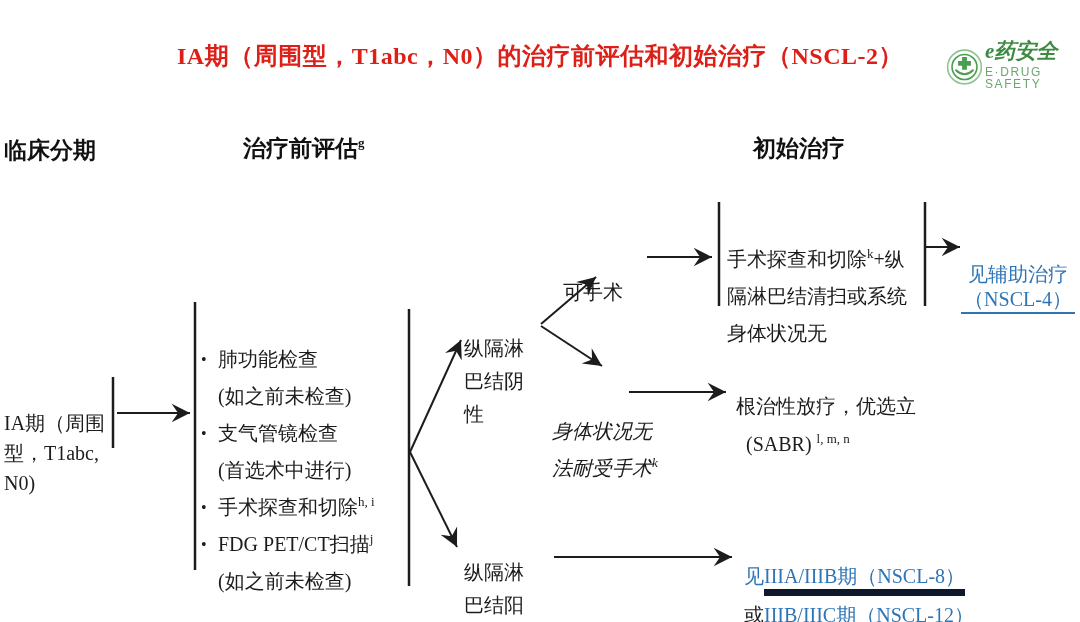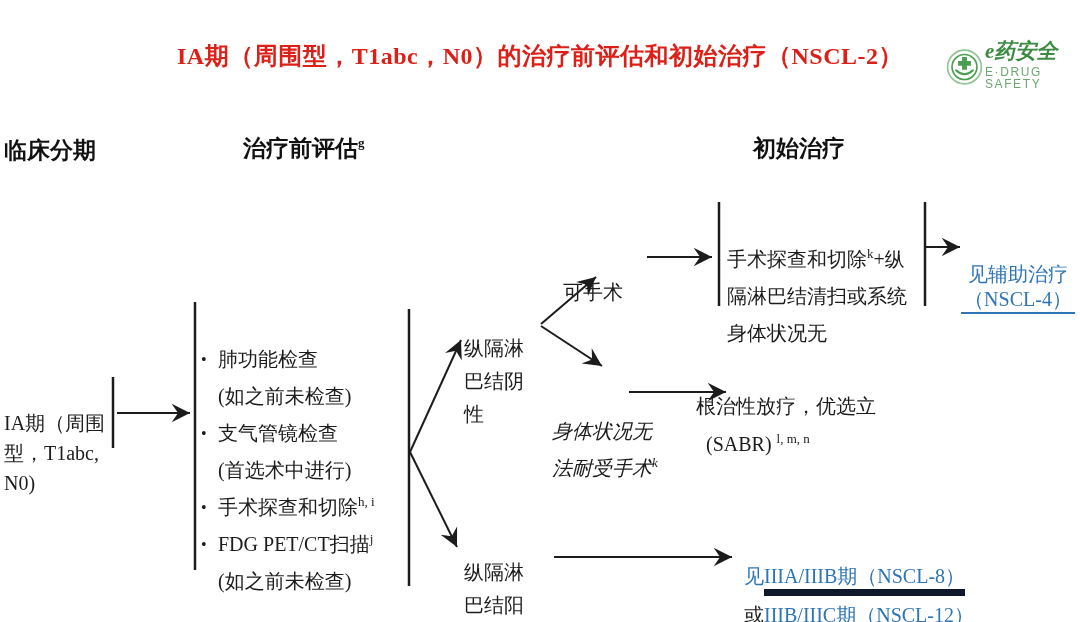--- a/index.html
+++ b/index.html
@@ -17,21 +17,21 @@
   .stage-node{left:4px;top:372px;width:114px;line-height:30px;}
   .eval-list{left:201px;top:305px;width:205px;}
   .ev-row{height:37px;line-height:37px;font-size:20px;white-space:nowrap;}
   .ev-row .bullet{display:inline-block;width:17px;font-size:16px;vertical-align:1px;}
   .ev-row.note{padding-left:17px;}
   .node-negative{left:464px;top:296px;width:70px;line-height:33px;}
   .node-positive{left:464px;top:520px;width:70px;line-height:33px;}
   .node-operable{left:563px;top:243px;}
   .node-inoperable{left:552px;top:377px;line-height:37px;font-style:italic;}
   .surgery-box{left:727px;top:205px;width:200px;line-height:37px;}
-  .radio-box{left:696px;top:351px;width:214px;line-height:38px;}
+  .radio-box{left:736px;top:351px;width:214px;line-height:38px;}
   .radio-line3{margin-left:10px;}
   .blue{color:#2e75b6;}
   .ul{border-bottom:7px solid #0f172a;padding-bottom:2px;}
   .adjuvant-link{left:961px;top:226px;width:114px;text-align:center;line-height:25px;
                  font-size:20px;border-bottom:2px solid #2e75b6;cursor:pointer;}
   .stage3-links{left:744px;top:527px;font-size:20px;}
   .s3line{height:39px;}
   .logo{left:946px;top:5px;display:flex;align-items:flex-end;gap:2px;}
   .logo-texts{display:flex;flex-direction:column;line-height:1;}
   .logo-brand{font-size:21px;font-weight:bold;color:#3d8b43;font-style:italic;}

